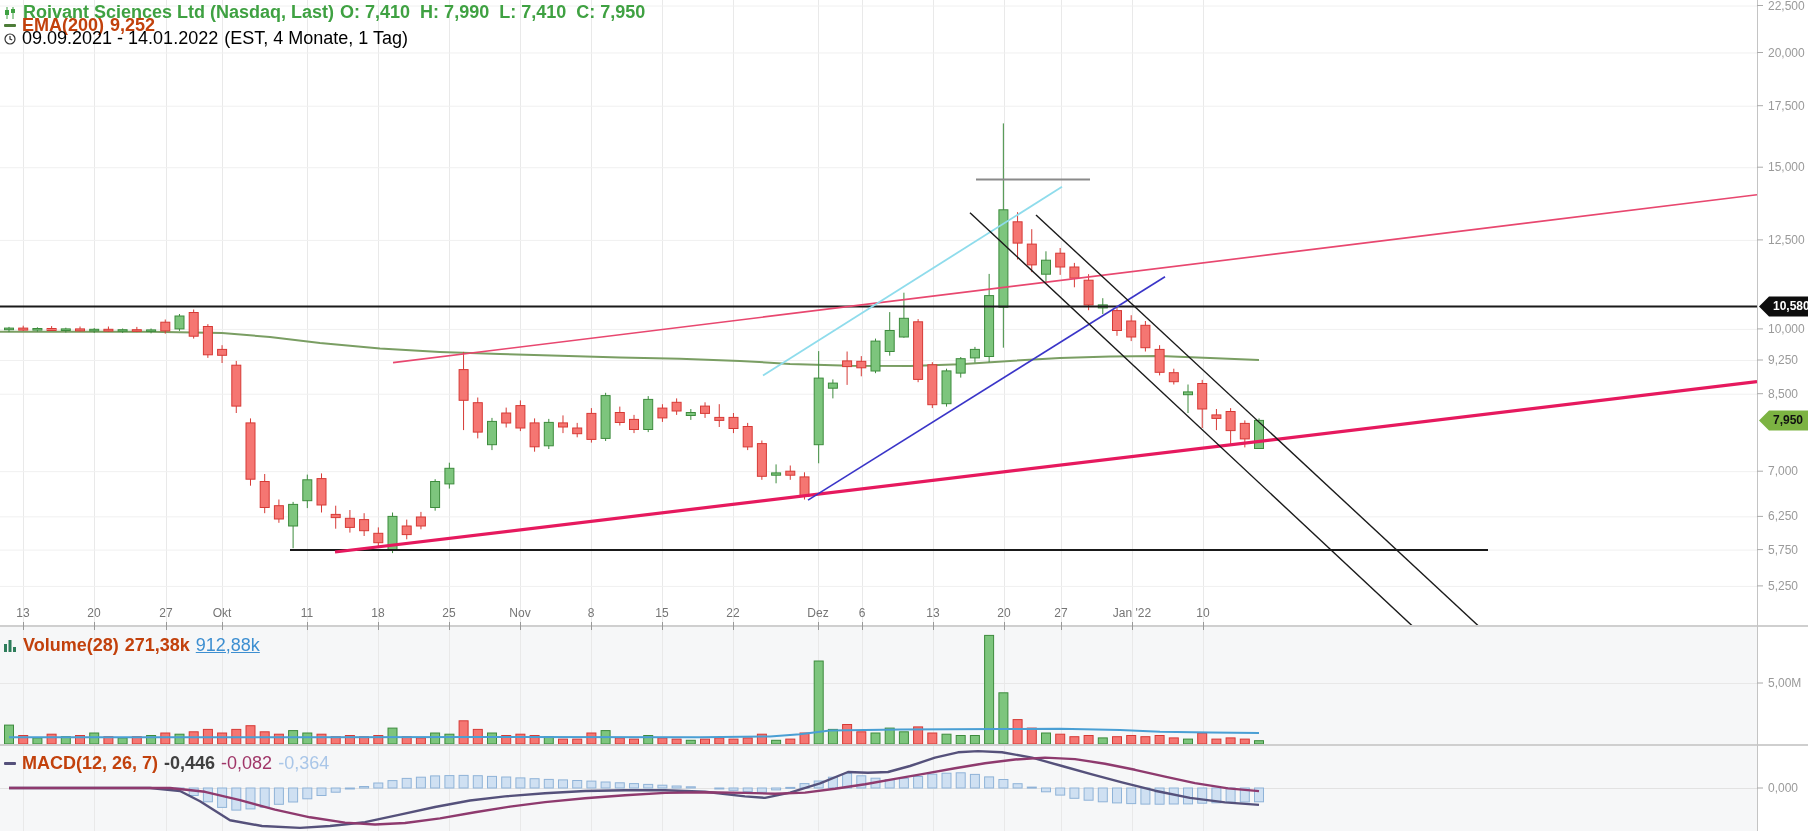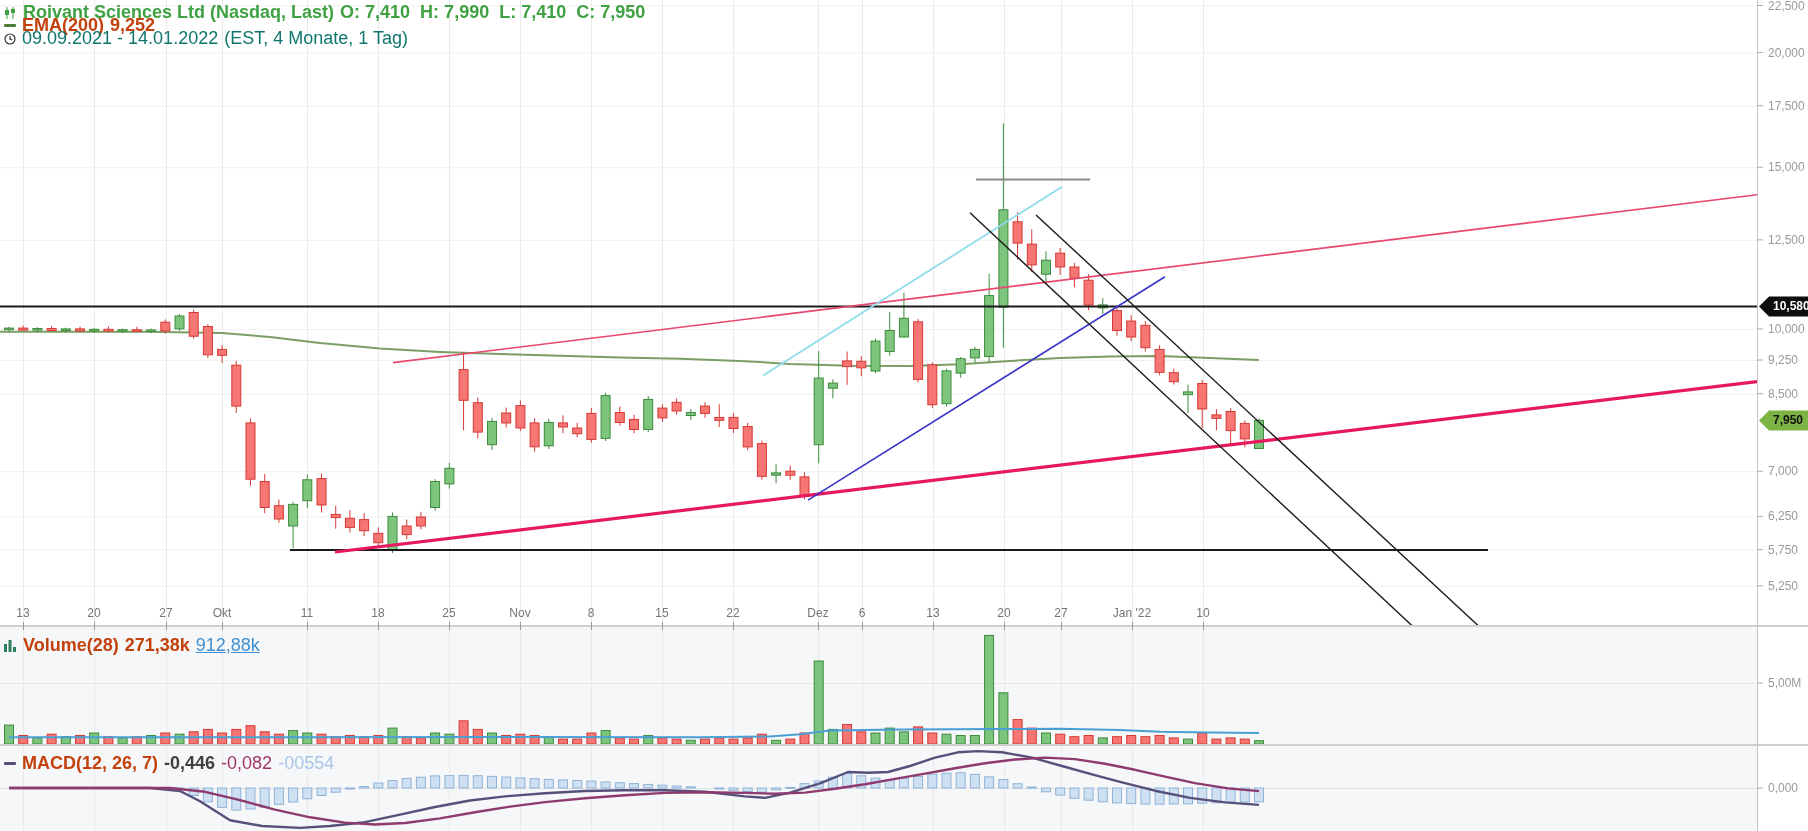--- a/index.html
+++ b/index.html
@@ -4,21 +4,21 @@
 <style>
   html,body{margin:0;padding:0;background:#fff;}
   .stage{position:relative;width:1808px;height:831px;background:#fff;
          font-family:"Liberation Sans",sans-serif;overflow:hidden;}
   #chart-host{position:absolute;left:0;top:0;width:1558px;height:831px;}
   .legend-line{position:absolute;left:4px;display:flex;align-items:center;gap:6px;
                font-size:18px;white-space:pre;z-index:5;}
   .legend-line svg{display:block;}
   .sym{color:#3fa142;font-weight:bold;}
   .gray{color:#c2410c;font-weight:bold;}
-  .dark{color:#0f766e;}
+  .dark{color:#000000;}
   .blue{color:#3d8fd1;text-decoration:underline;}
   .navy{color:#404040;font-weight:bold;}
   .magenta{color:#a03668;}
   .lblue{color:#a9c6e8;}
   .icon-dash{width:12px;height:3px;border-radius:1px;}
 </style>
 </head>
 <body>
 
 <div class="stage">
@@ -726,15 +726,15 @@
     <span class="gray">Volume(28)</span>
     <span class="gray">271,38k</span>
     <span class="blue">912,88k</span>
   </div>
 
   <div class="legend-line" style="top:753px">
     <span class="icon-dash" style="background:#55517b"></span>
     <span class="gray">MACD(12, 26, 7)</span>
     <span class="navy">-0,446</span>
     <span class="magenta">-0,082</span>
-    <span class="lblue">-00554</span>
+    <span class="lblue">-0,364</span>
   </div>
 </div>
 
 </body></html>

